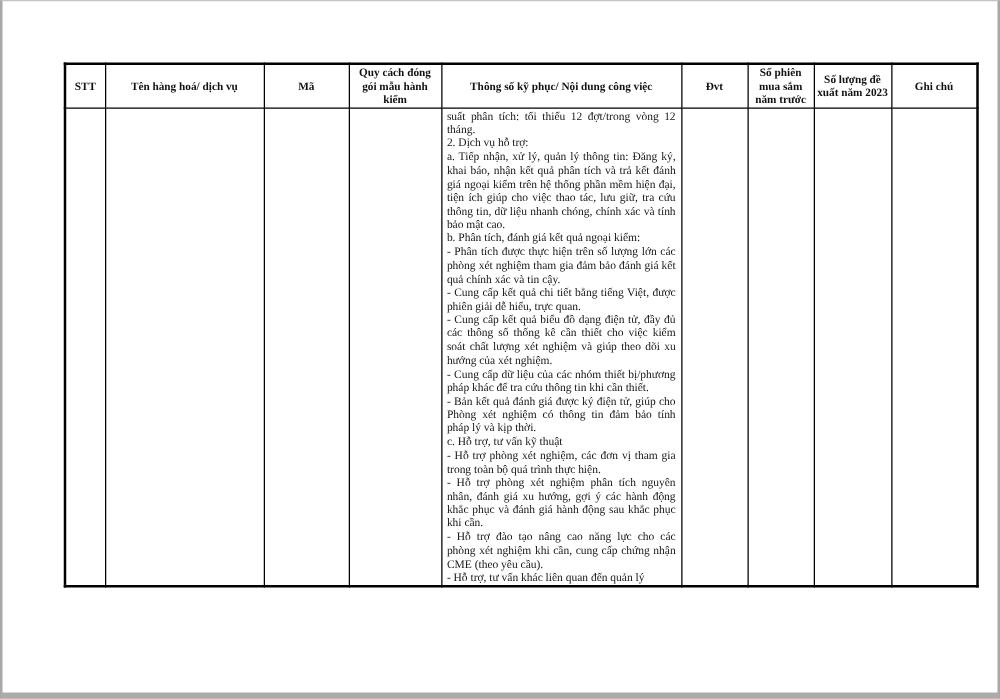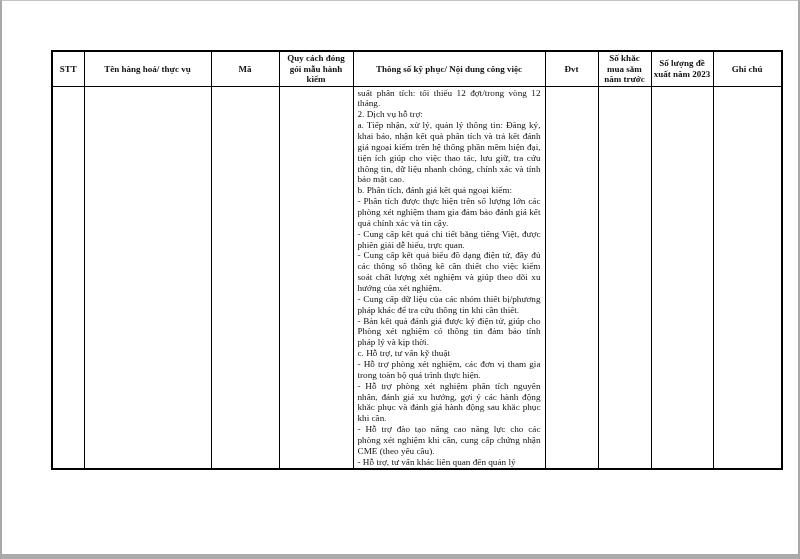--- a/index.html
+++ b/index.html
@@ -83,26 +83,26 @@
       <col style="width:74px">
       <col style="width:192px">
       <col style="width:53px">
       <col style="width:53px">
       <col style="width:62px">
       <col style="width:69px">
     </colgroup>
     <thead>
       <tr>
         <th>STT</th>
-        <th>Tên hàng hoá/ thực vụ</th>
+        <th>Tên hàng hoá/ dịch vụ</th>
         <th>Mã</th>
         <th>Quy cách đóng gói mẫu hành kiểm</th>
         <th>Thông số kỹ phục/ Nội dung công việc</th>
         <th>Đvt</th>
-        <th>Số khắc mua sắm năm trước</th>
+        <th>Số phiên mua sắm năm trước</th>
         <th>Số lượng đề xuất năm 2023</th>
         <th>Ghi chú</th>
       </tr>
     </thead>
     <tbody>
       <tr>
         <td></td>
         <td></td>
         <td></td>
         <td></td>

